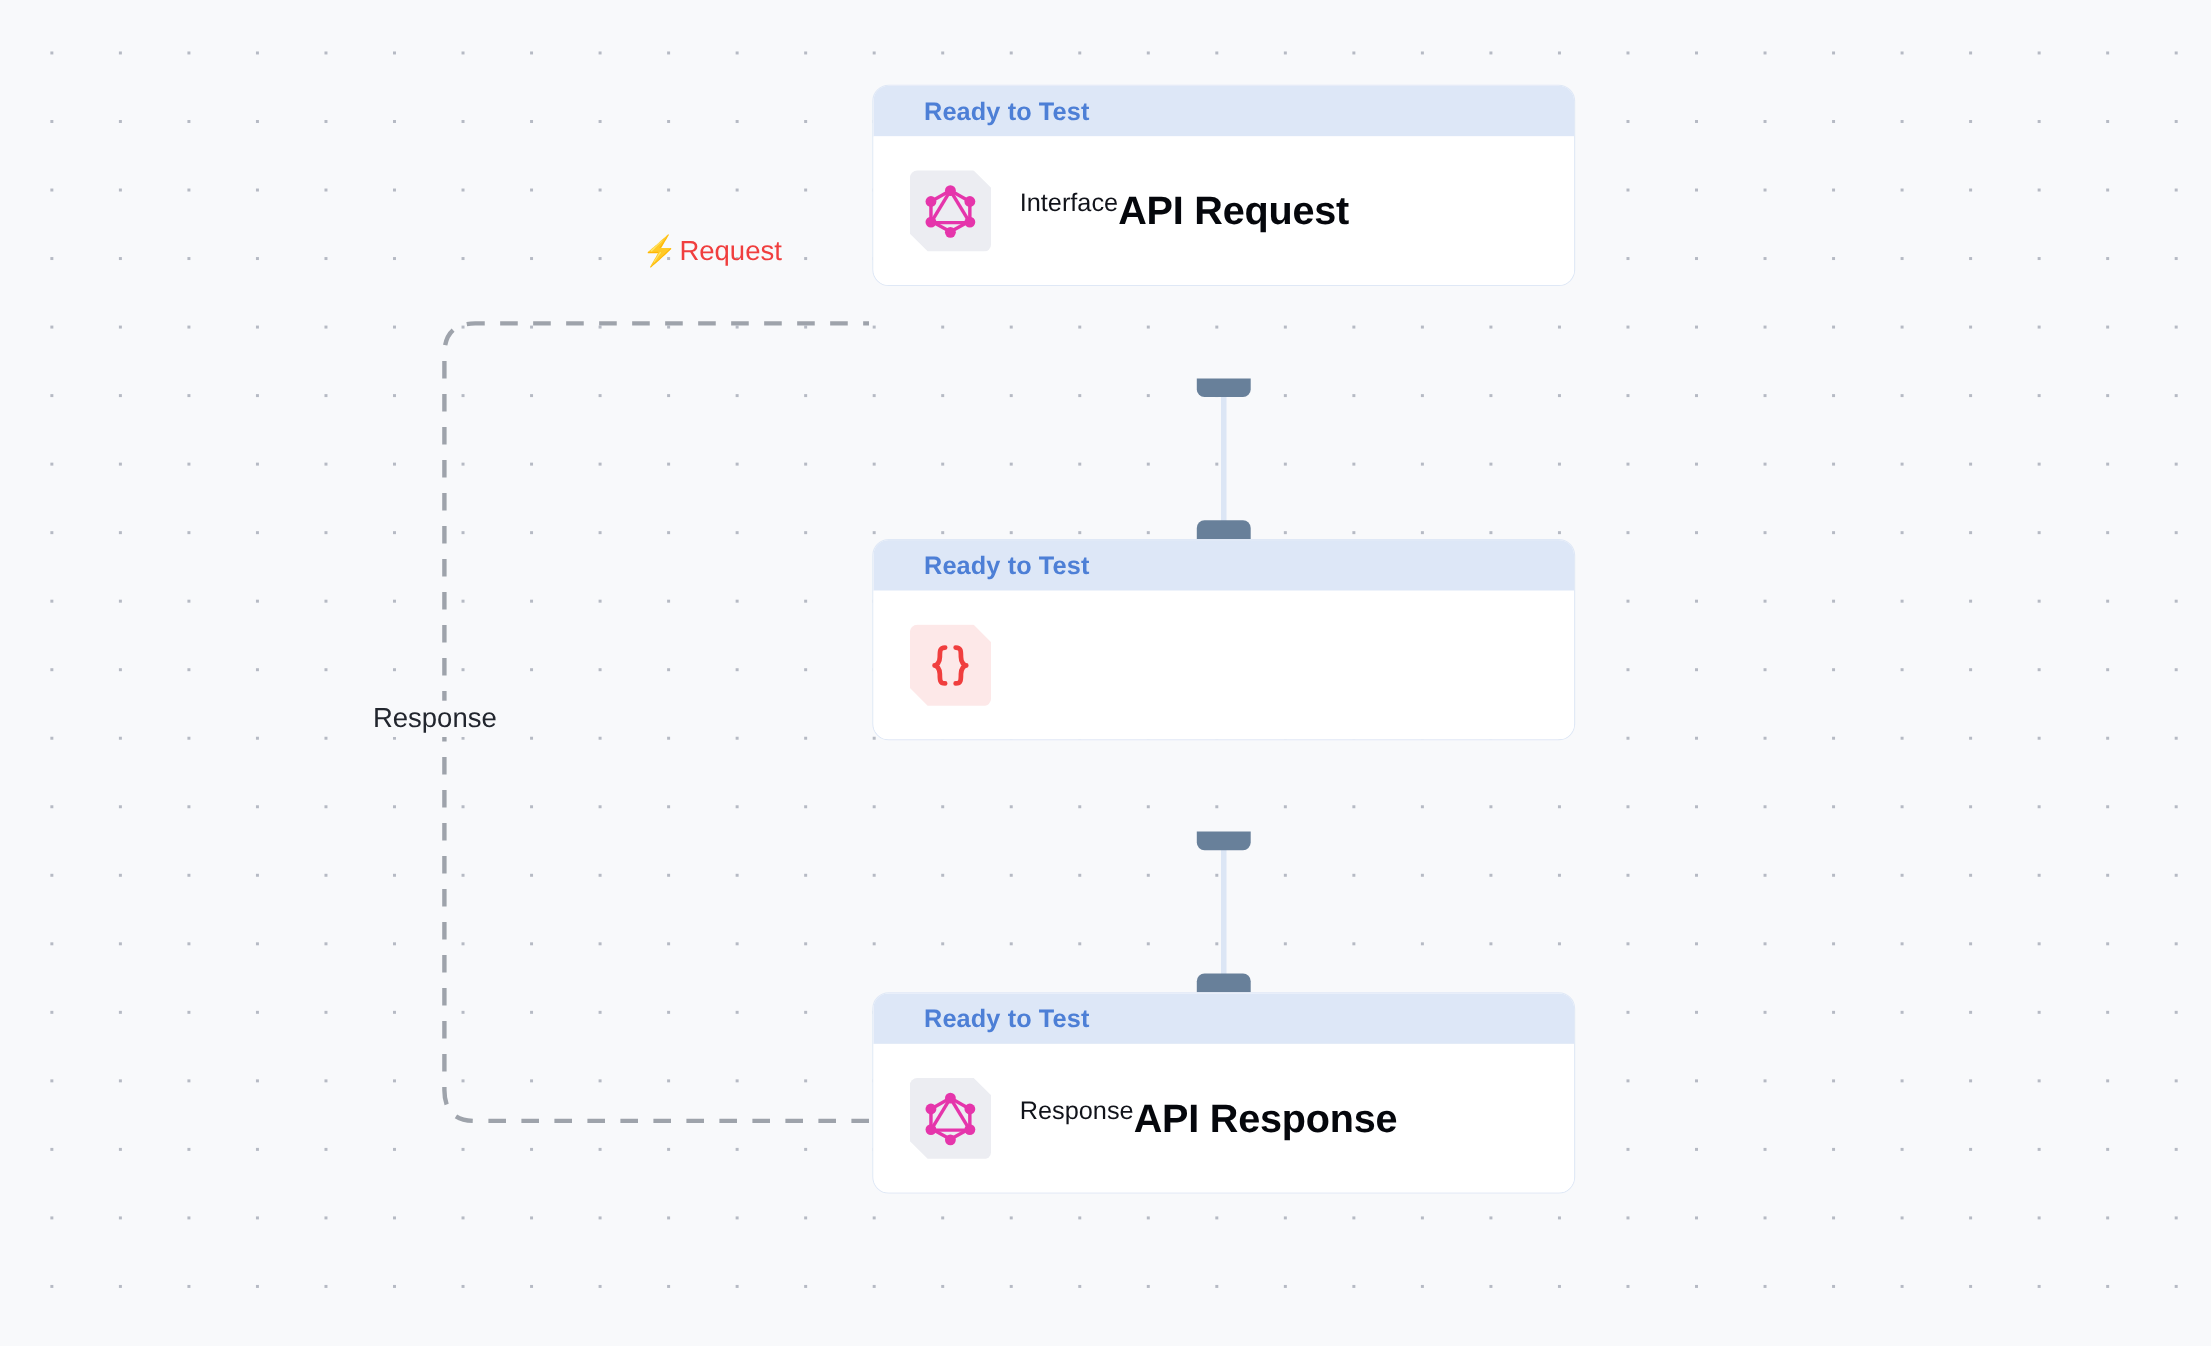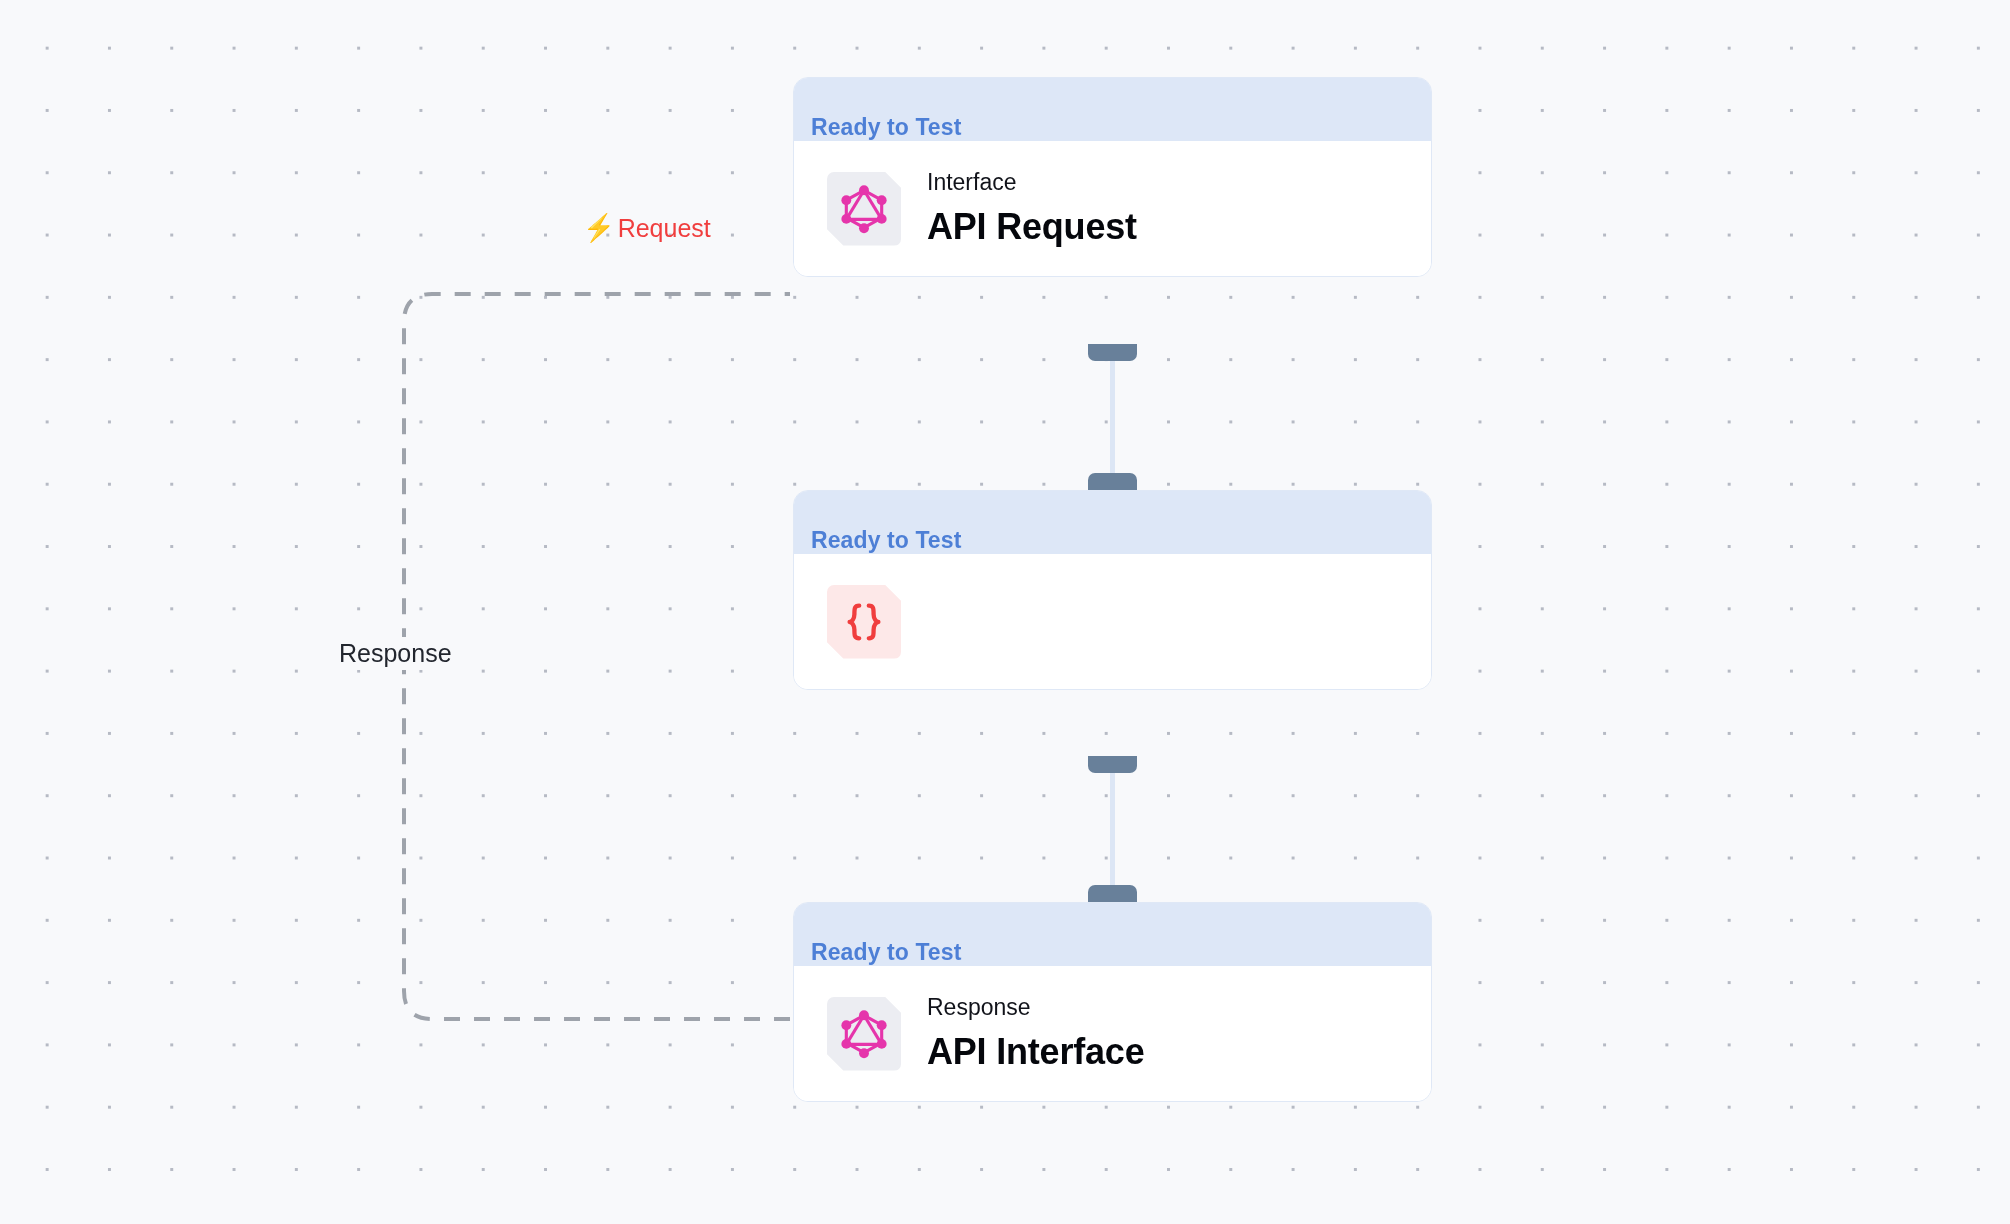--- a/index.html
+++ b/index.html
@@ -34,24 +34,24 @@
     left: 793px;
     width: 639px;
     background: #ffffff;
     border: 1.5px solid #dfe8f6;
     border-radius: 15px;
     box-sizing: border-box;
     overflow: hidden;
   }
   .node-header {
     background: #dde7f7;
-    height: 63px;
-    display: flex;
-    align-items: flex-end;
-    padding-left: 17px;
+    height: 46px;
+    display: flex;
+    align-items: center;
+    padding-left: 46px;
     box-sizing: border-box;
   }
   .node-header-label {
     color: #4d7fd6;
     font-size: 23px;
     font-weight: bold;
     letter-spacing: 0.1px;
   }
   .node-body {
     background: #ffffff;
@@ -75,21 +75,21 @@
     border-radius: 7px;
     clip-path: polygon(0 0, 78% 0, 100% 22%, 100% 100%, 22% 100%, 0 78%);
   }
   .tile-json {
     background: #fde8e8;
     border-radius: 7px;
     clip-path: polygon(0 0, 78% 0, 100% 22%, 100% 100%, 22% 100%, 0 78%);
   }
   .node-text {
     display: flex;
-    flex-direction: column;
+    flex-direction: row;
     justify-content: center;
   }
   .node-kind {
     font-size: 23px;
     color: #11131a;
     line-height: 1.22;
     margin-bottom: 9px;
   }
   .node-title {
     font-size: 36px;
@@ -232,21 +232,21 @@
             <circle cx="16" cy="33" r="9.5"></circle>
             <circle cx="84" cy="33" r="9.5"></circle>
             <circle cx="16" cy="69" r="9.5"></circle>
             <circle cx="84" cy="69" r="9.5"></circle>
             <circle cx="50" cy="87" r="9.5"></circle>
           </g>
         </svg>
       </div>
       <div class="node-text">
         <span class="node-kind">Response</span>
-        <span class="node-title">API Interface</span>
+        <span class="node-title">API Response</span>
       </div>
     </div>
   </div>
 
   <div class="edge-label" id="trigger-label">
     <span class="bolt-icon">⚡</span>
     <span>Request</span>
   </div>
 
   <div class="edge-label" id="response-label">Response</div>

